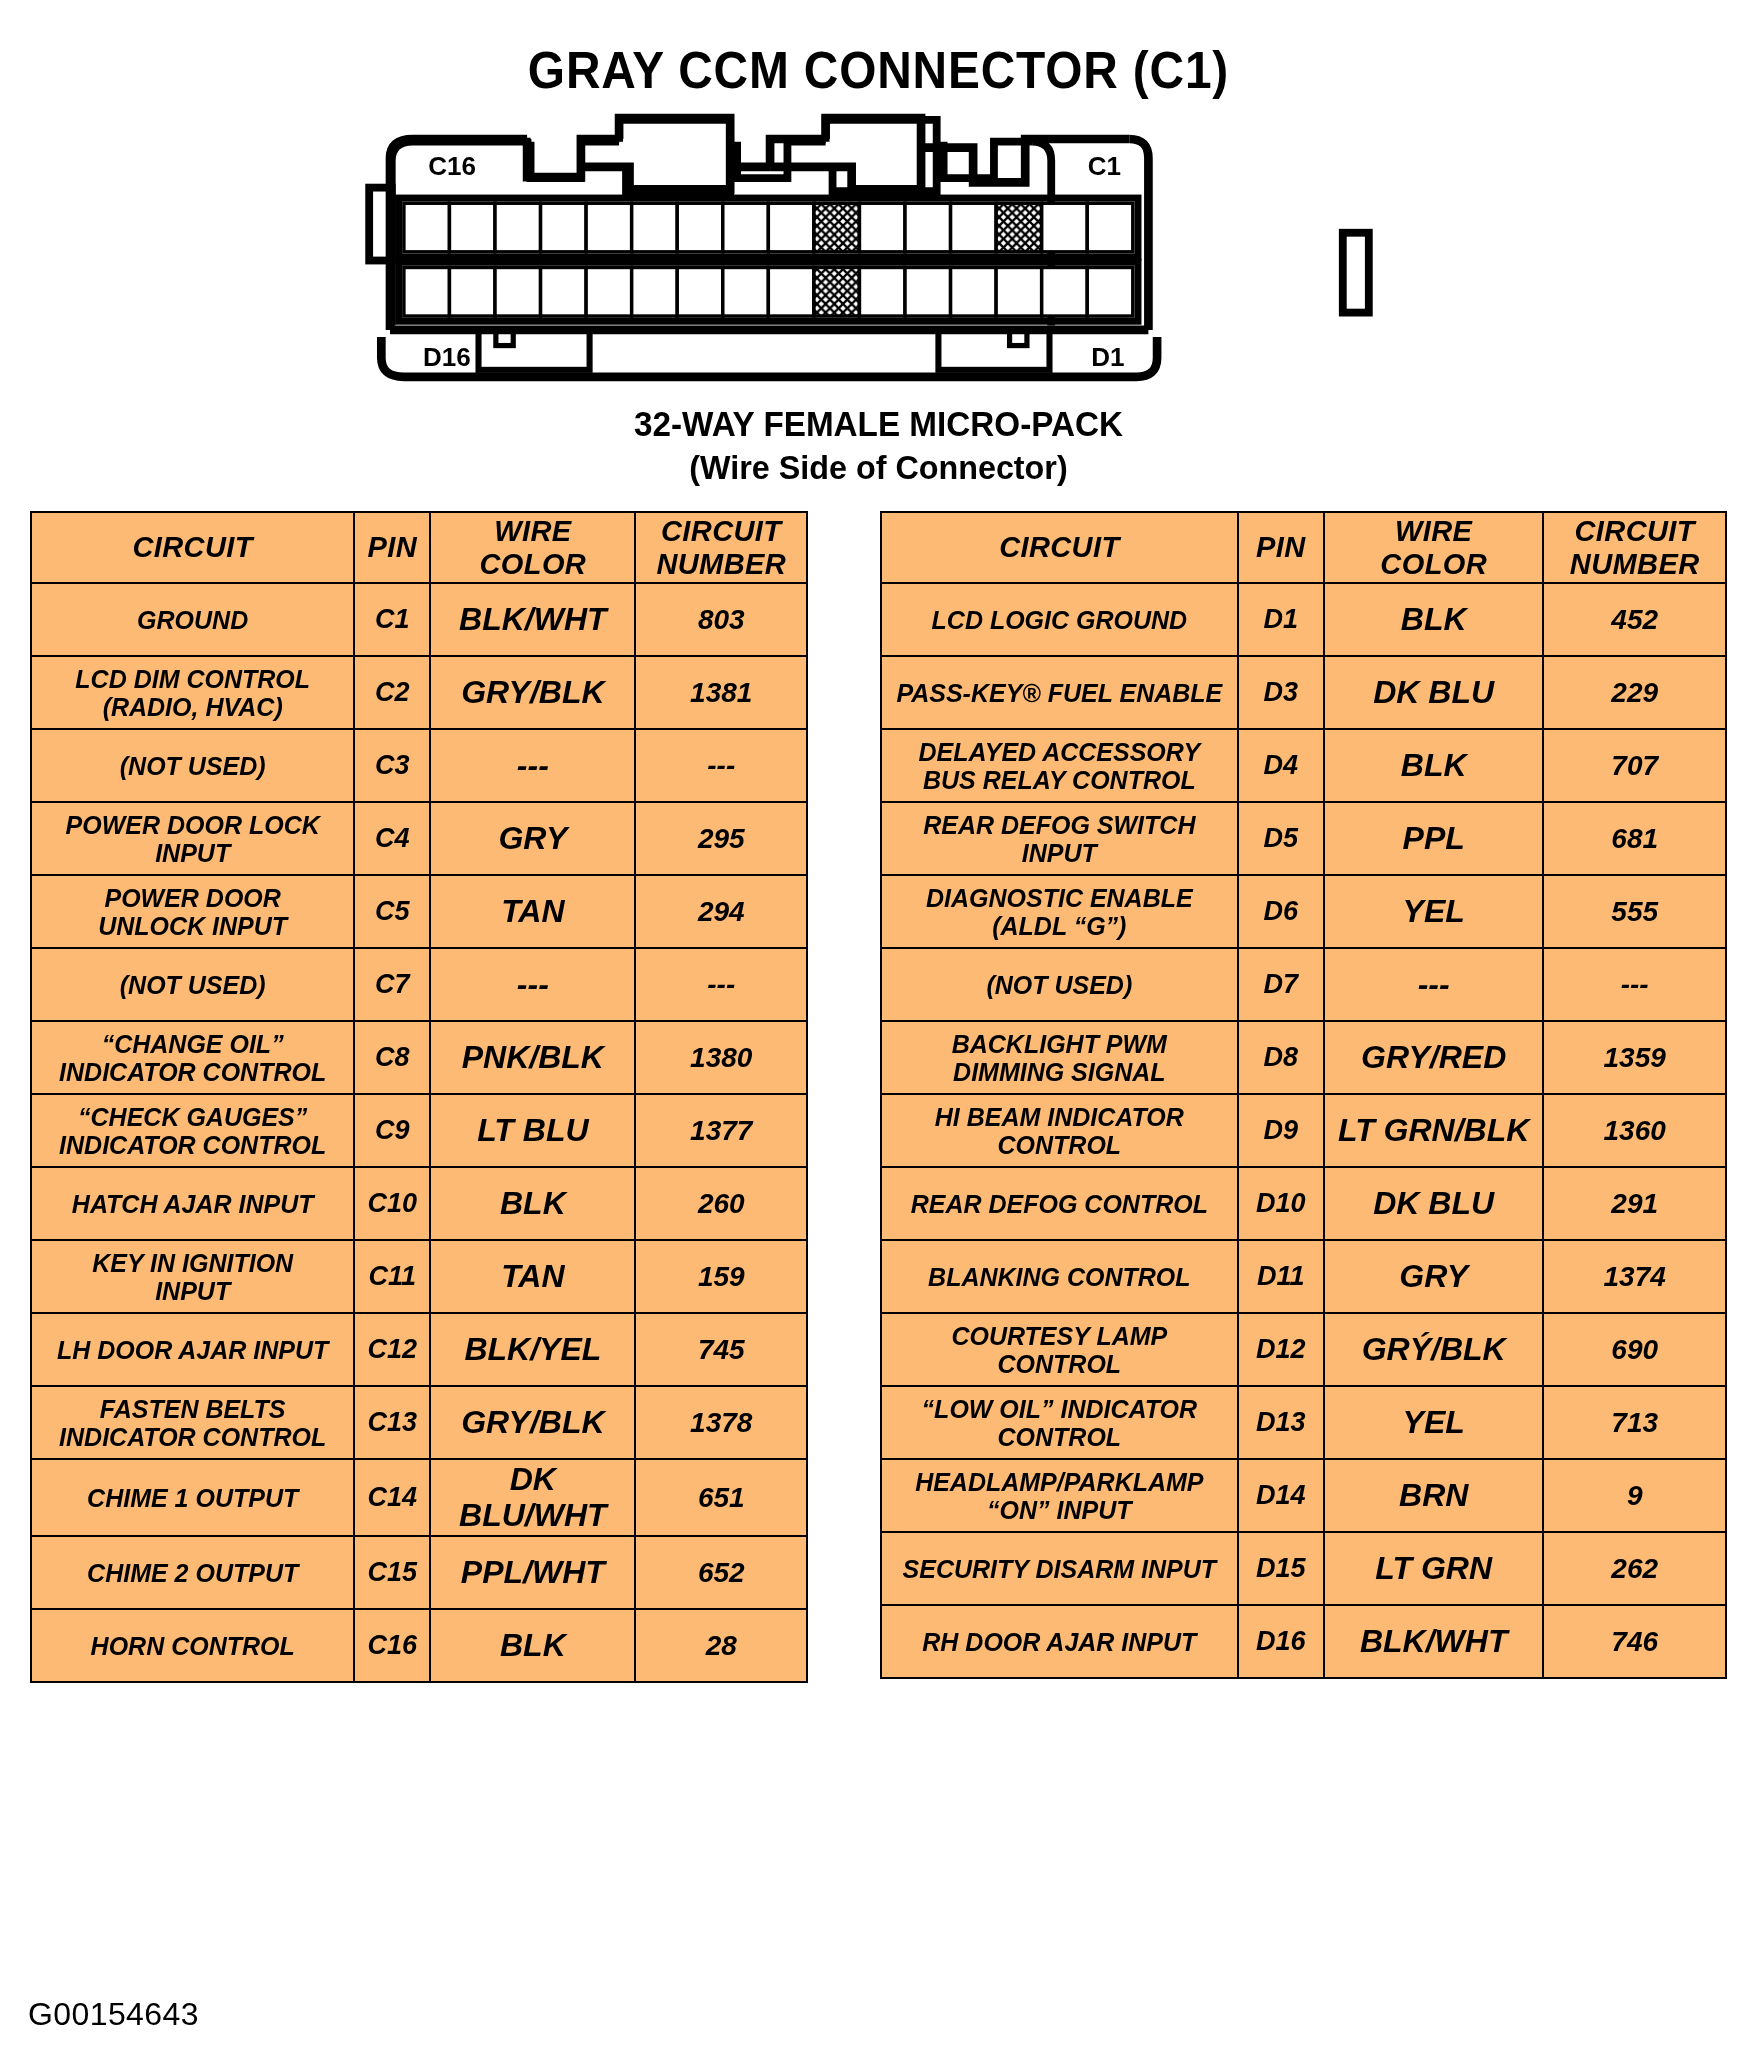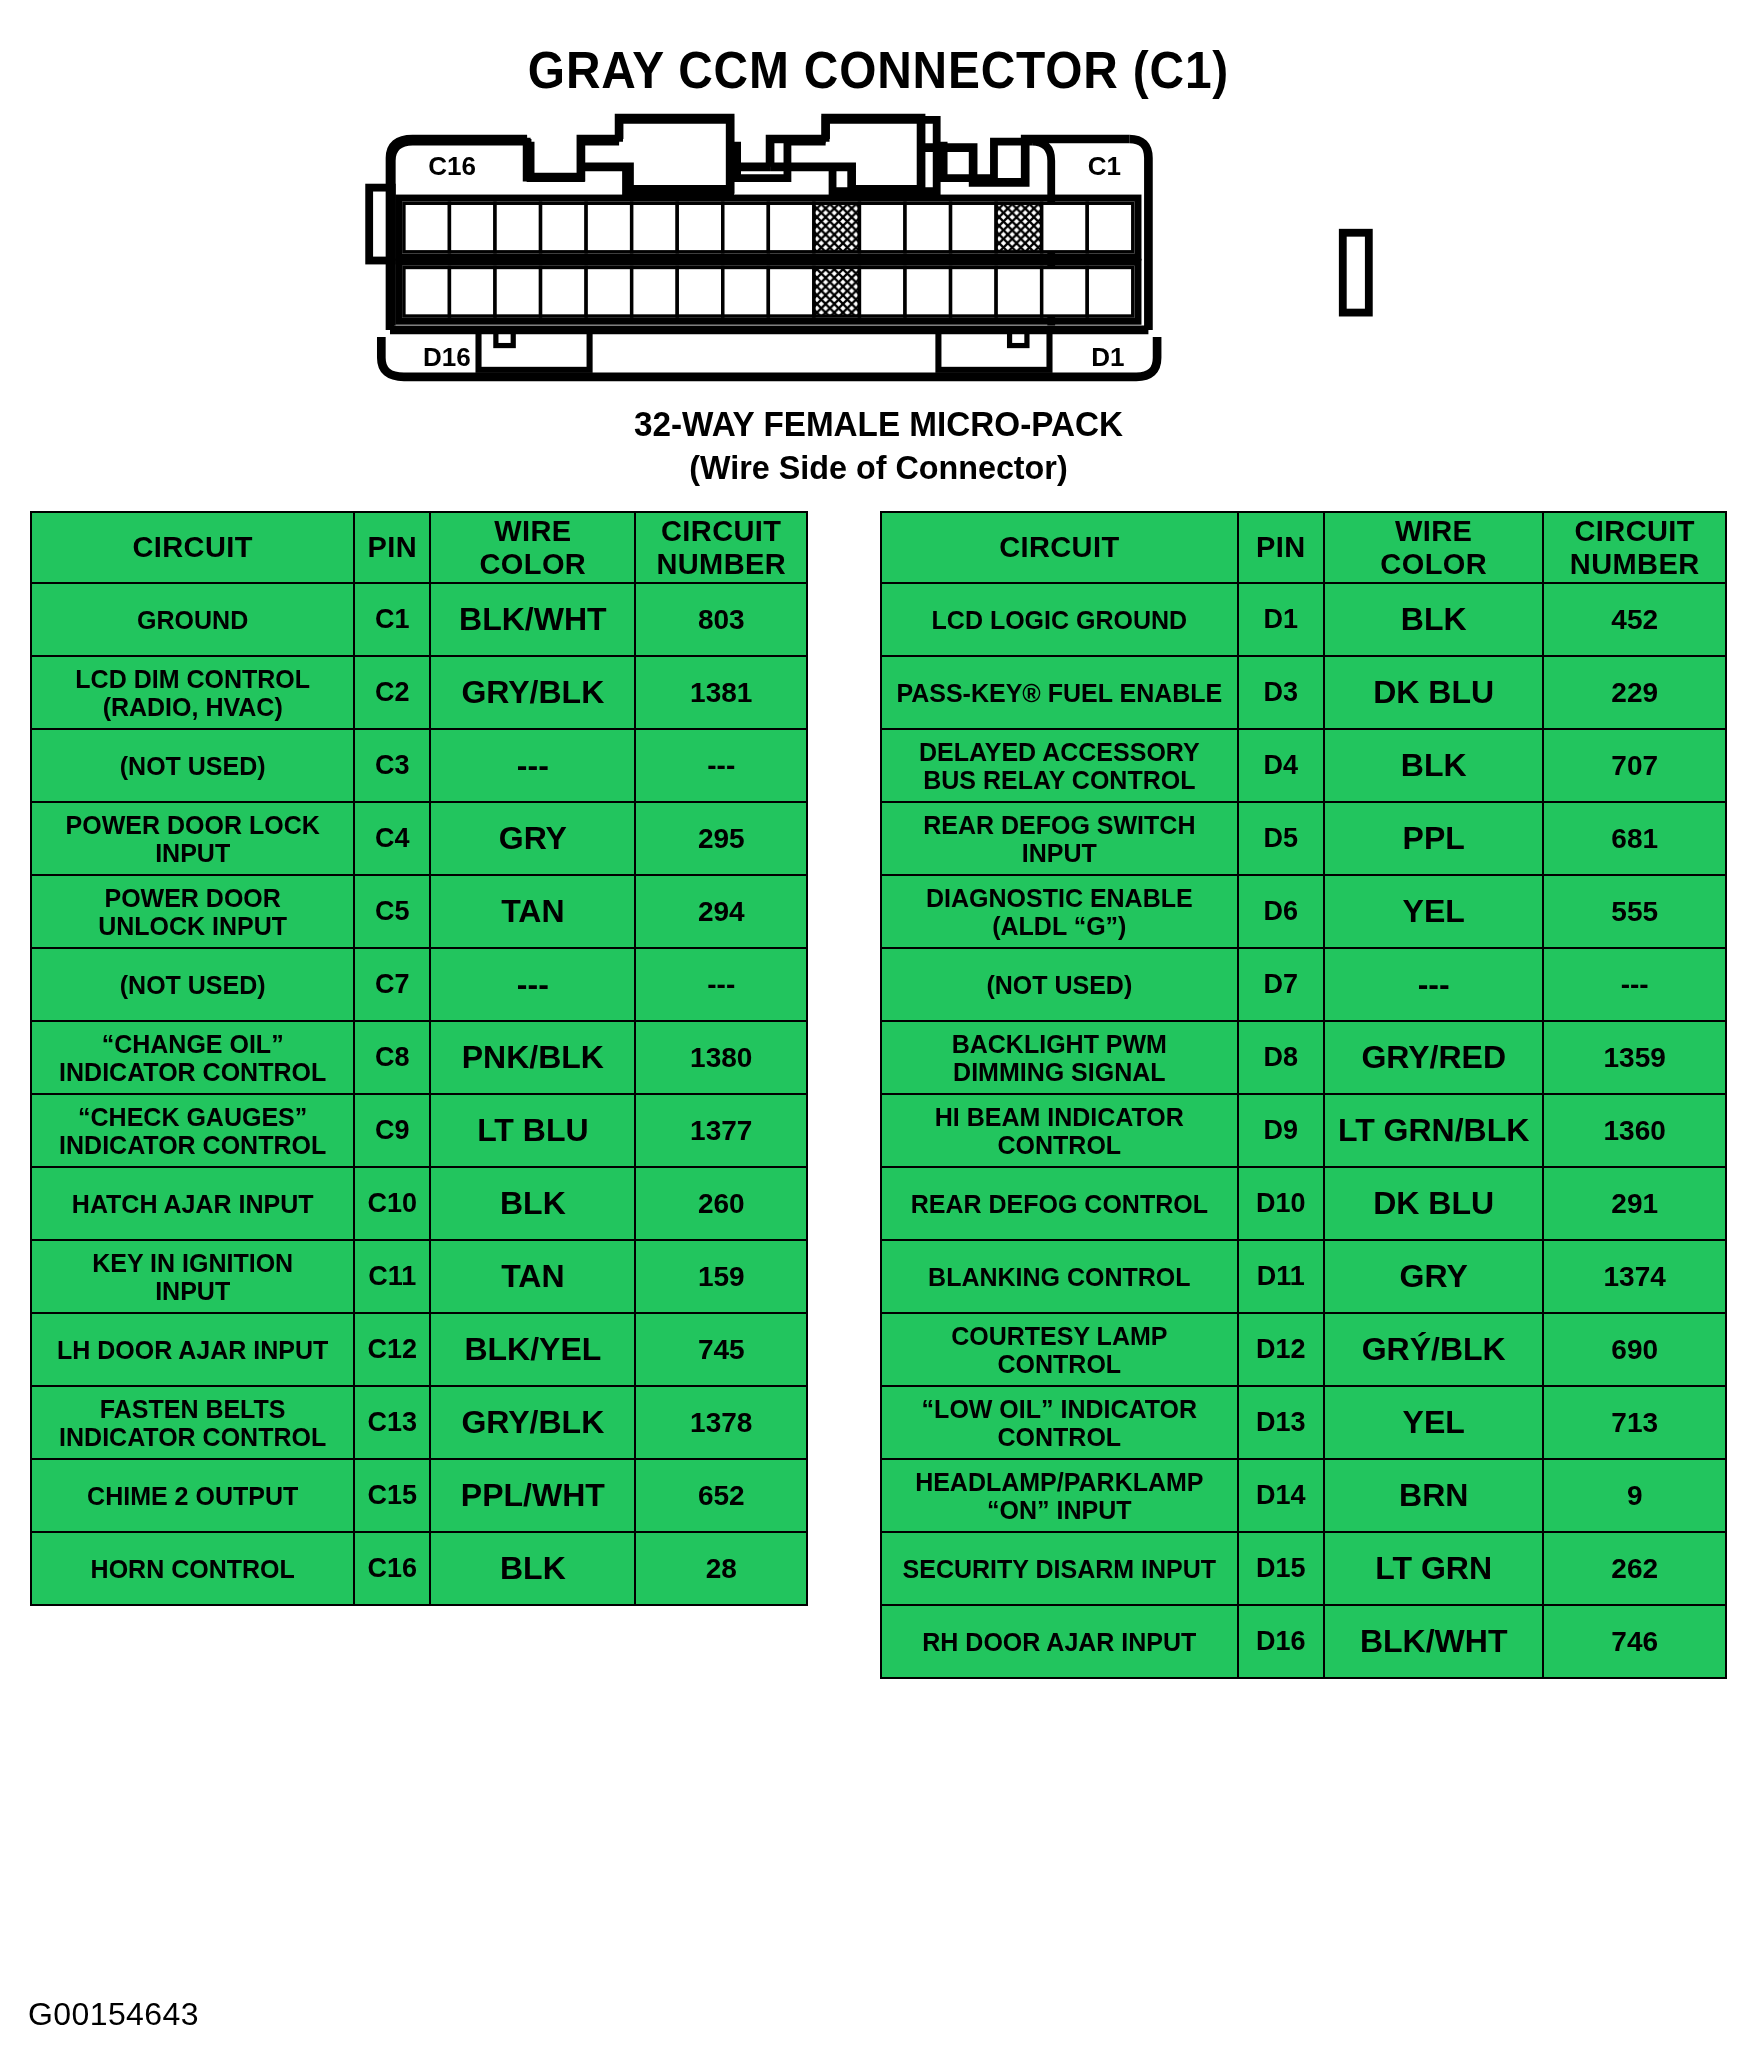--- a/index.html
+++ b/index.html
@@ -60,21 +60,22 @@
     font-size: 34px;
     font-weight: bold;
     transform: scaleX(0.95);
   }
 
   
   .pin-table {
     position: absolute;
     border-collapse: collapse;
     table-layout: fixed;
-    background: #22c55e;
+    background: #fdba74;
+    font-style: italic;
   }
   #table-left  { left: 30px;   top: 511px; width: 778px; }
   #table-right { left: 880px; top: 511px; width: 847px; }
 
   .pin-table th, .pin-table td {
     border: 2.6px solid #000;
     text-align: center;
     vertical-align: middle;
     font-weight: bold;
     padding: 1.7px 2.6px;
@@ -420,20 +421,28 @@
         <td class="c-circuit">
           <span class="cell-line">FASTEN BELTS</span>
           <span class="cell-line">INDICATOR CONTROL</span>
         </td>
         <td class="c-pin">C13</td>
         <td class="c-color">GRY/BLK</td>
         <td class="c-num">1378</td>
       </tr>
       <tr>
         <td class="c-circuit">
+          <span class="cell-line">CHIME 1 OUTPUT</span>
+        </td>
+        <td class="c-pin">C14</td>
+        <td class="c-color">DK BLU/WHT</td>
+        <td class="c-num">651</td>
+      </tr>
+      <tr>
+        <td class="c-circuit">
           <span class="cell-line">CHIME 2 OUTPUT</span>
         </td>
         <td class="c-pin">C15</td>
         <td class="c-color">PPL/WHT</td>
         <td class="c-num">652</td>
       </tr>
       <tr>
         <td class="c-circuit">
           <span class="cell-line">HORN CONTROL</span>
         </td>

